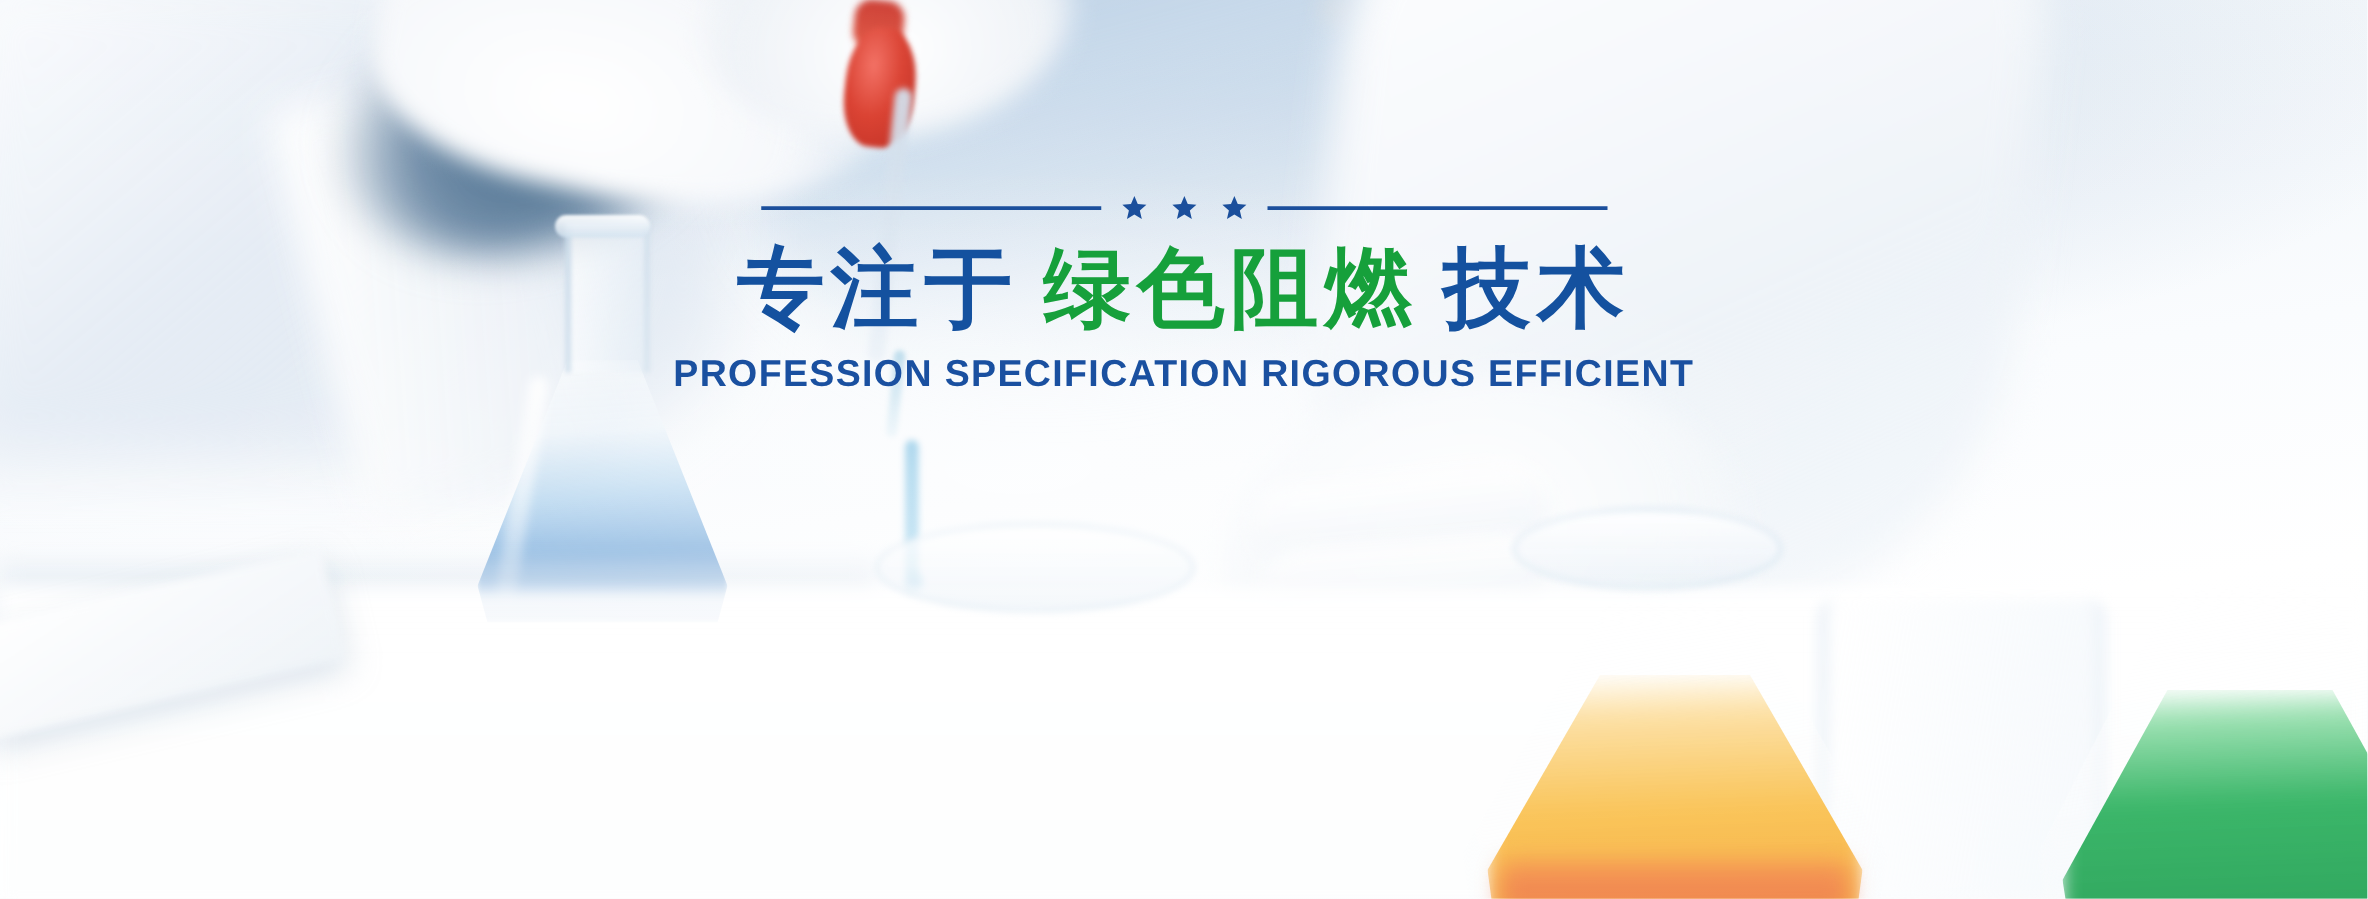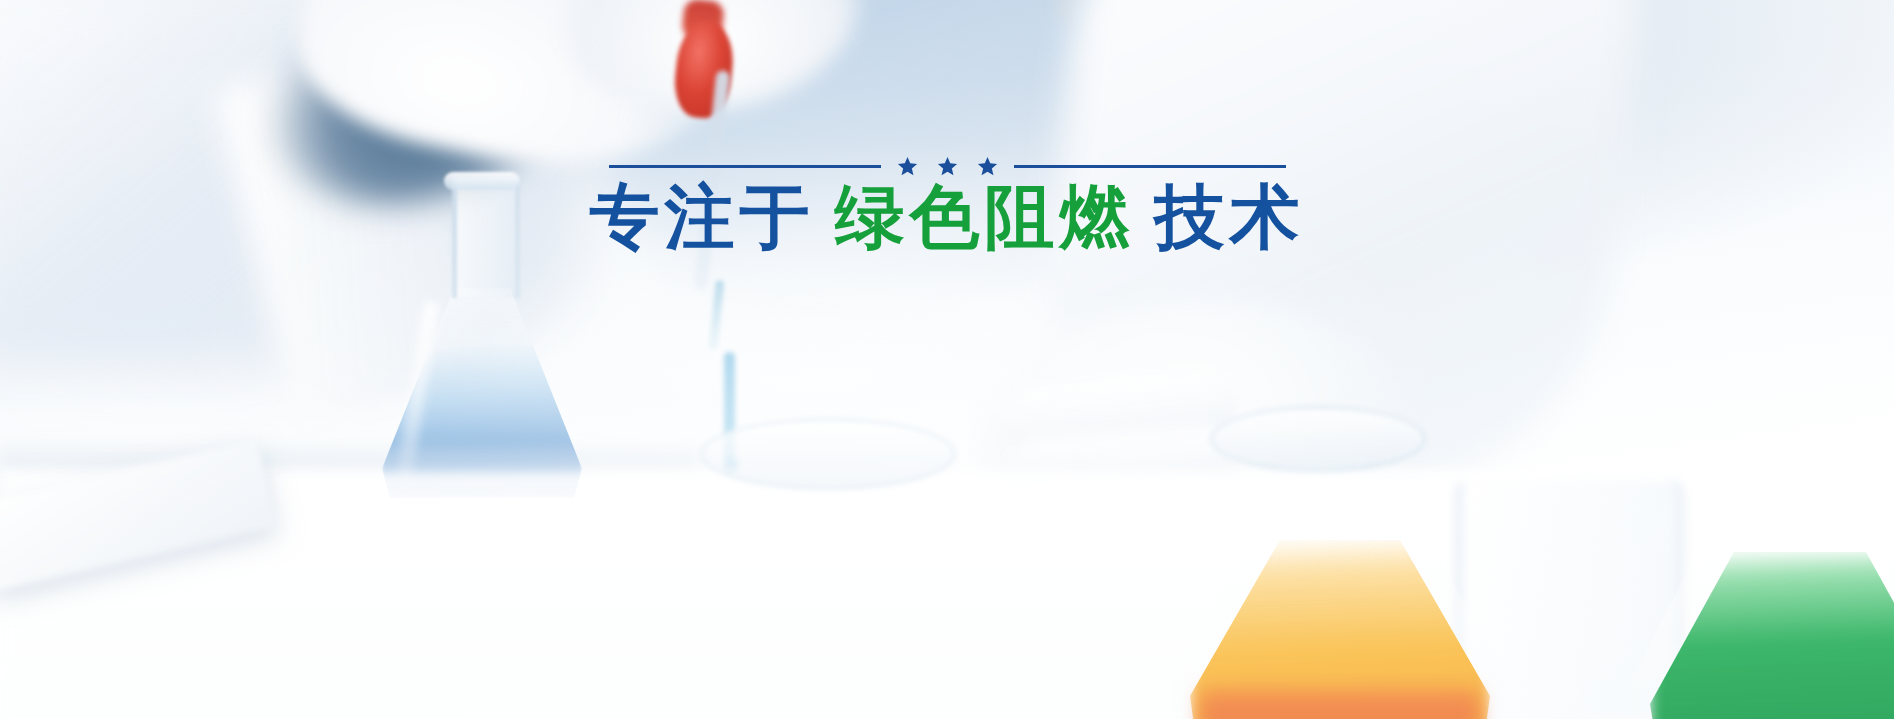--- a/index.html
+++ b/index.html
@@ -346,20 +346,21 @@
     display: flex;
     align-items: center;
     gap: 19px;
   }
   .star {
     width: 21px; height: 21px;
     display: block;
   }
 
   .headline {
+    margin-top: 13px;
     font-size: 70px;
     line-height: 1.06;
     font-weight: 700;
     letter-spacing: 5px;
     white-space: nowrap;
   }
   .headline .seg-blue { color: #14519f; }
   .headline .seg-green { color: #16a03b; }
   .headline .gap { display: inline-block; width: 20px; }
 
@@ -447,16 +448,17 @@
           <polygon points="12,1 15.1,8.3 23,9 17,14.2 18.8,22 12,17.9 5.2,22 7,14.2 1,9 8.9,8.3" fill="#1b4f9c"></polygon>
         </svg>
       </span>
       <span class="rule-line"></span>
     </div>
 
     <div class="headline">
       <span class="seg-blue">专注于</span><span class="gap"></span><span class="seg-green">绿色阻燃</span><span class="gap"></span><span class="seg-blue">技术</span>
     </div>
 
+    <div class="subtitle">PROFESSION SPECIFICATION RIGOROUS EFFICIENT</div>
 
 
   </div>
 </div>
 
 </body></html>

